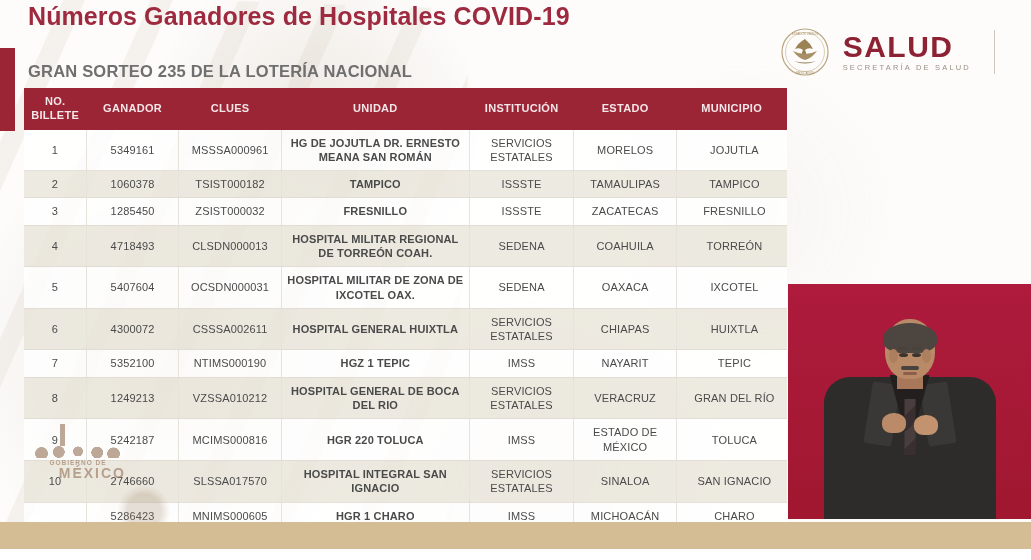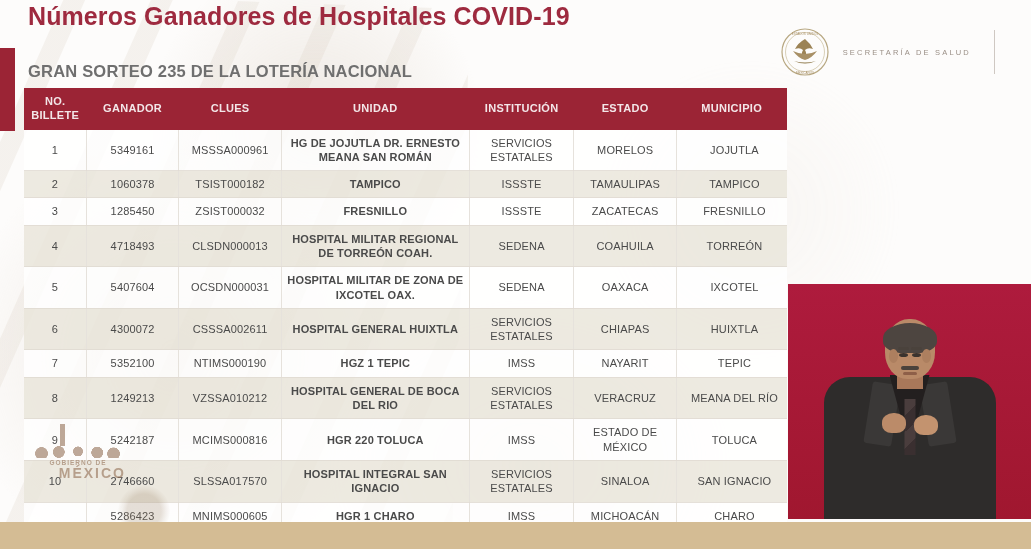--- a/index.html
+++ b/index.html
@@ -178,20 +178,21 @@
       <circle cx="25" cy="25" r="23" fill="none" stroke="#b8a882" stroke-width="1.2"></circle>
       <circle cx="25" cy="25" r="19.5" fill="none" stroke="#c9bb9a" stroke-width="0.7"></circle>
       <path d="M25 12 q-7 4 -10 10 q5 -2 8 1 q-3 5 1 9 q4 -4 1 -9 q3 -3 8 -1 q-3 -6 -8 -10z" fill="#9c8355"></path>
       <path d="M13 24 q5 7 12 9 q7 -2 12 -9 q-6 3 -12 3 q-6 0 -12 -3z" fill="#a89066"></path>
       <path d="M14 34 q11 5 22 0 q-11 3 -22 0z" fill="#8d7748"></path>
       <text x="25" y="7.5" font-size="3" fill="#a89066" text-anchor="middle" font-family="Liberation Sans, sans-serif">ESTADOS UNIDOS</text>
       <text x="25" y="46.5" font-size="3" fill="#a89066" text-anchor="middle" font-family="Liberation Sans, sans-serif">MEXICANOS</text>
     </svg>
   </div>
   <div class="salud-txt">
+    <div class="salud-word">SALUD</div>
     <div class="salud-sub">SECRETARÍA DE SALUD</div>
   </div>
   <div class="divider-v"></div>
 </div>
 
 <div class="left-bar"></div>
 
 <div class="sorteo-title">GRAN SORTEO 235 DE LA LOTERÍA NACIONAL</div>
 
 <table class="tbl">
@@ -273,21 +274,21 @@
         <td class="c-est">NAYARIT</td>
         <td class="c-mun">TEPIC</td>
       </tr>
       <tr class="alt">
         <td class="c-no">8</td>
         <td class="c-gan">1249213</td>
         <td class="c-clues">VZSSA010212</td>
         <td class="c-uni">HOSPITAL GENERAL DE BOCA DEL RIO</td>
         <td class="c-inst">SERVICIOS ESTATALES</td>
         <td class="c-est">VERACRUZ</td>
-        <td class="c-mun">MEANA DEL RÍO</td>
+        <td class="c-mun">GRAN DEL RÍO</td>
       </tr>
       <tr>
         <td class="c-no">9</td>
         <td class="c-gan">5242187</td>
         <td class="c-clues">MCIMS000816</td>
         <td class="c-uni">HGR 220 TOLUCA</td>
         <td class="c-inst">IMSS</td>
         <td class="c-est">ESTADO DE MÉXICO</td>
         <td class="c-mun">TOLUCA</td>
       </tr>

